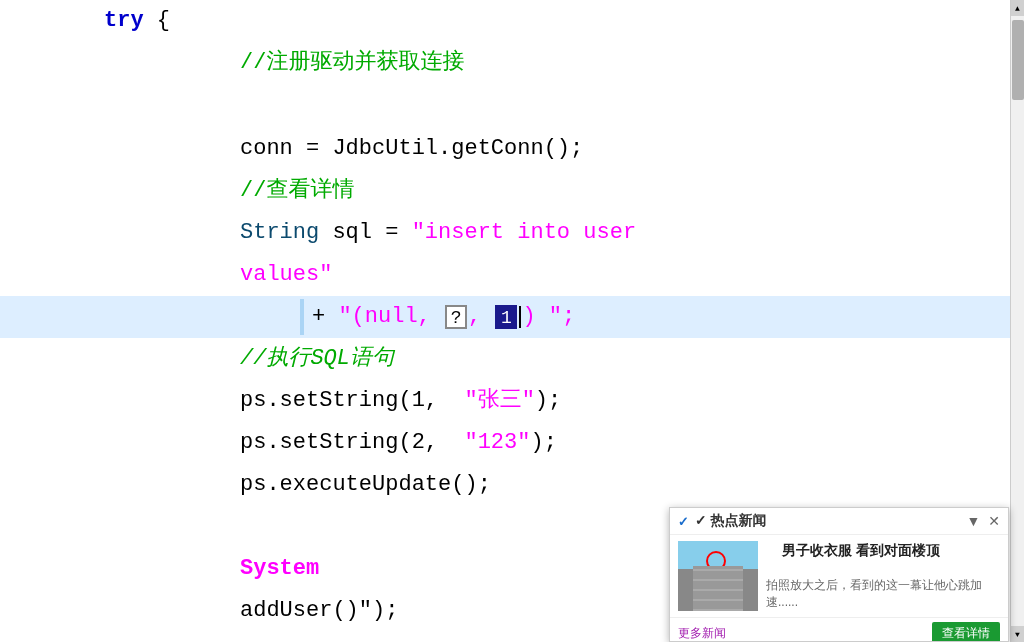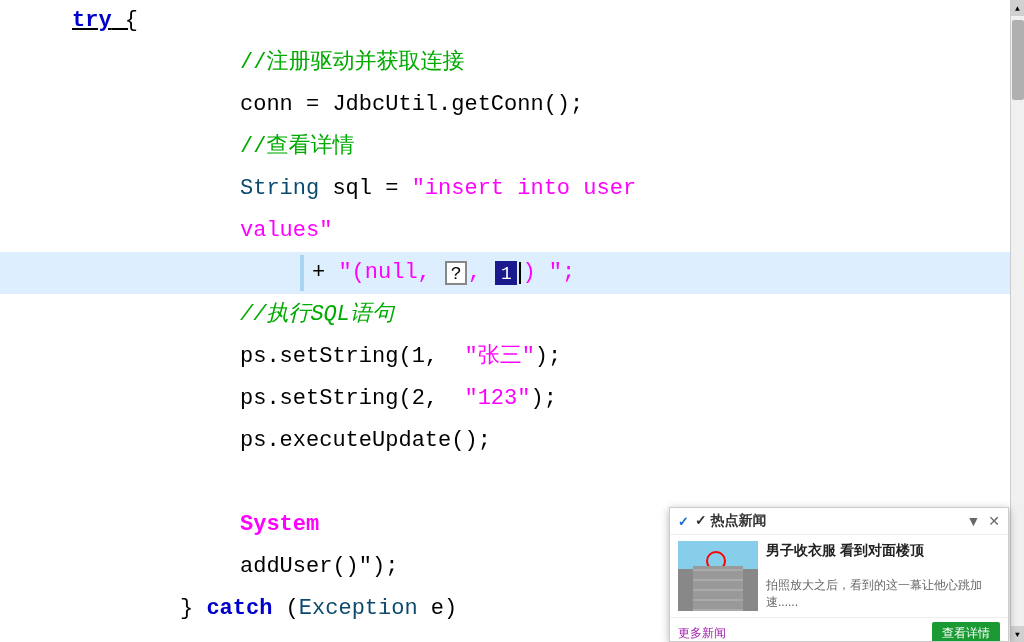--- a/index.html
+++ b/index.html
@@ -215,20 +215,21 @@
       flex-direction: column;
       justify-content: space-between;
     }
 
     .news-headline {
       color: #222;
       font-size: 14px;
       font-family: Arial, sans-serif;
       font-weight: bold;
       line-height: 1.4;
+      margin-left: 16px;
     }
 
     .news-desc {
       color: #666;
       font-size: 12px;
       font-family: Arial, sans-serif;
       line-height: 1.4;
     }
 
     .news-footer {
@@ -267,30 +268,30 @@
       border-radius: 50%;
     }
   </style>
 </head>
 <body>
 
 <div class="code-area">
 
   <div class="code-content">
 
-    <div class="line" style="padding-left:72px;text-decoration:underline;">
+    <div class="line" style="padding-left:104px;">
       <span class="kw-try">try</span>
       <span class="plain"> {</span>
     </div>
 
     <div class="line" style="padding-left:240px;">
       <span class="comment">//注册驱动并获取连接</span>
     </div>
 
-    <div class="line" style="padding-left:240px;">
+    <div class="line" style="padding-left:240px;margin-top:44px;">
       <span class="plain">conn = JdbcUtil.getConn();</span>
     </div>
 
     <div class="line" style="padding-left:240px;">
       <span class="comment">//查看详情</span>
     </div>
 
     <div class="line" style="padding-left:240px;">
       <span class="type">String</span>
       <span class="plain"> sql = </span>

